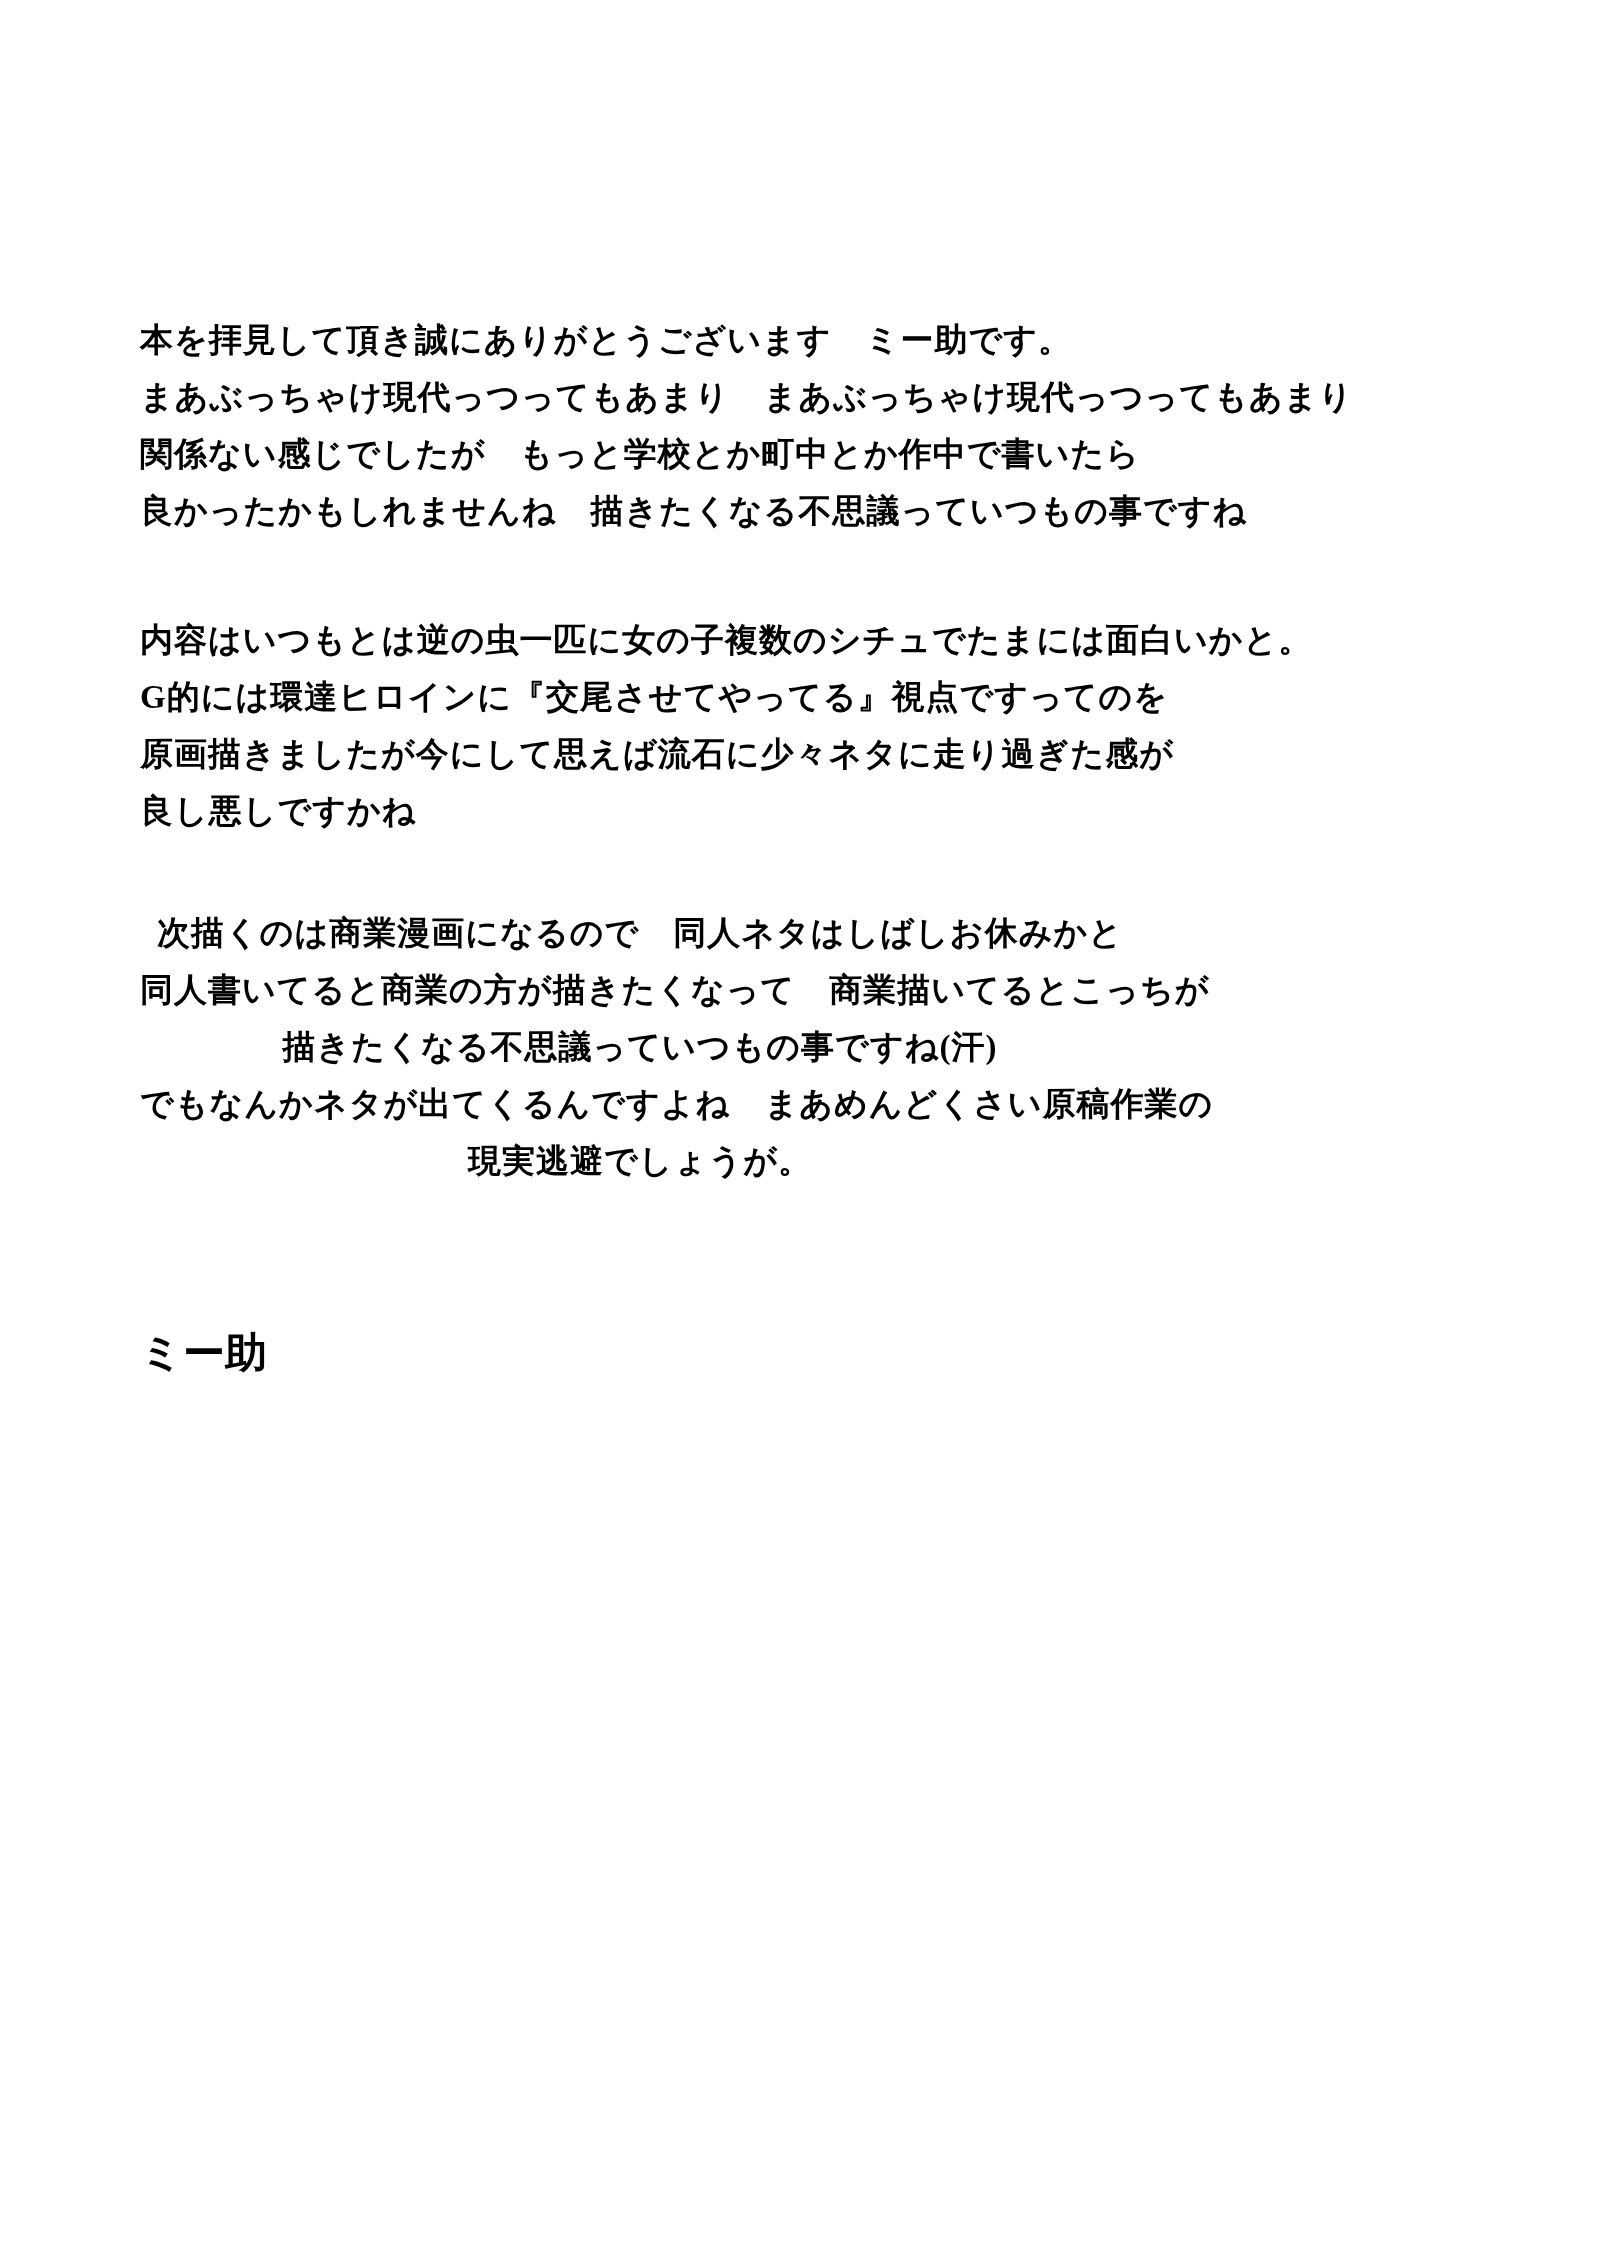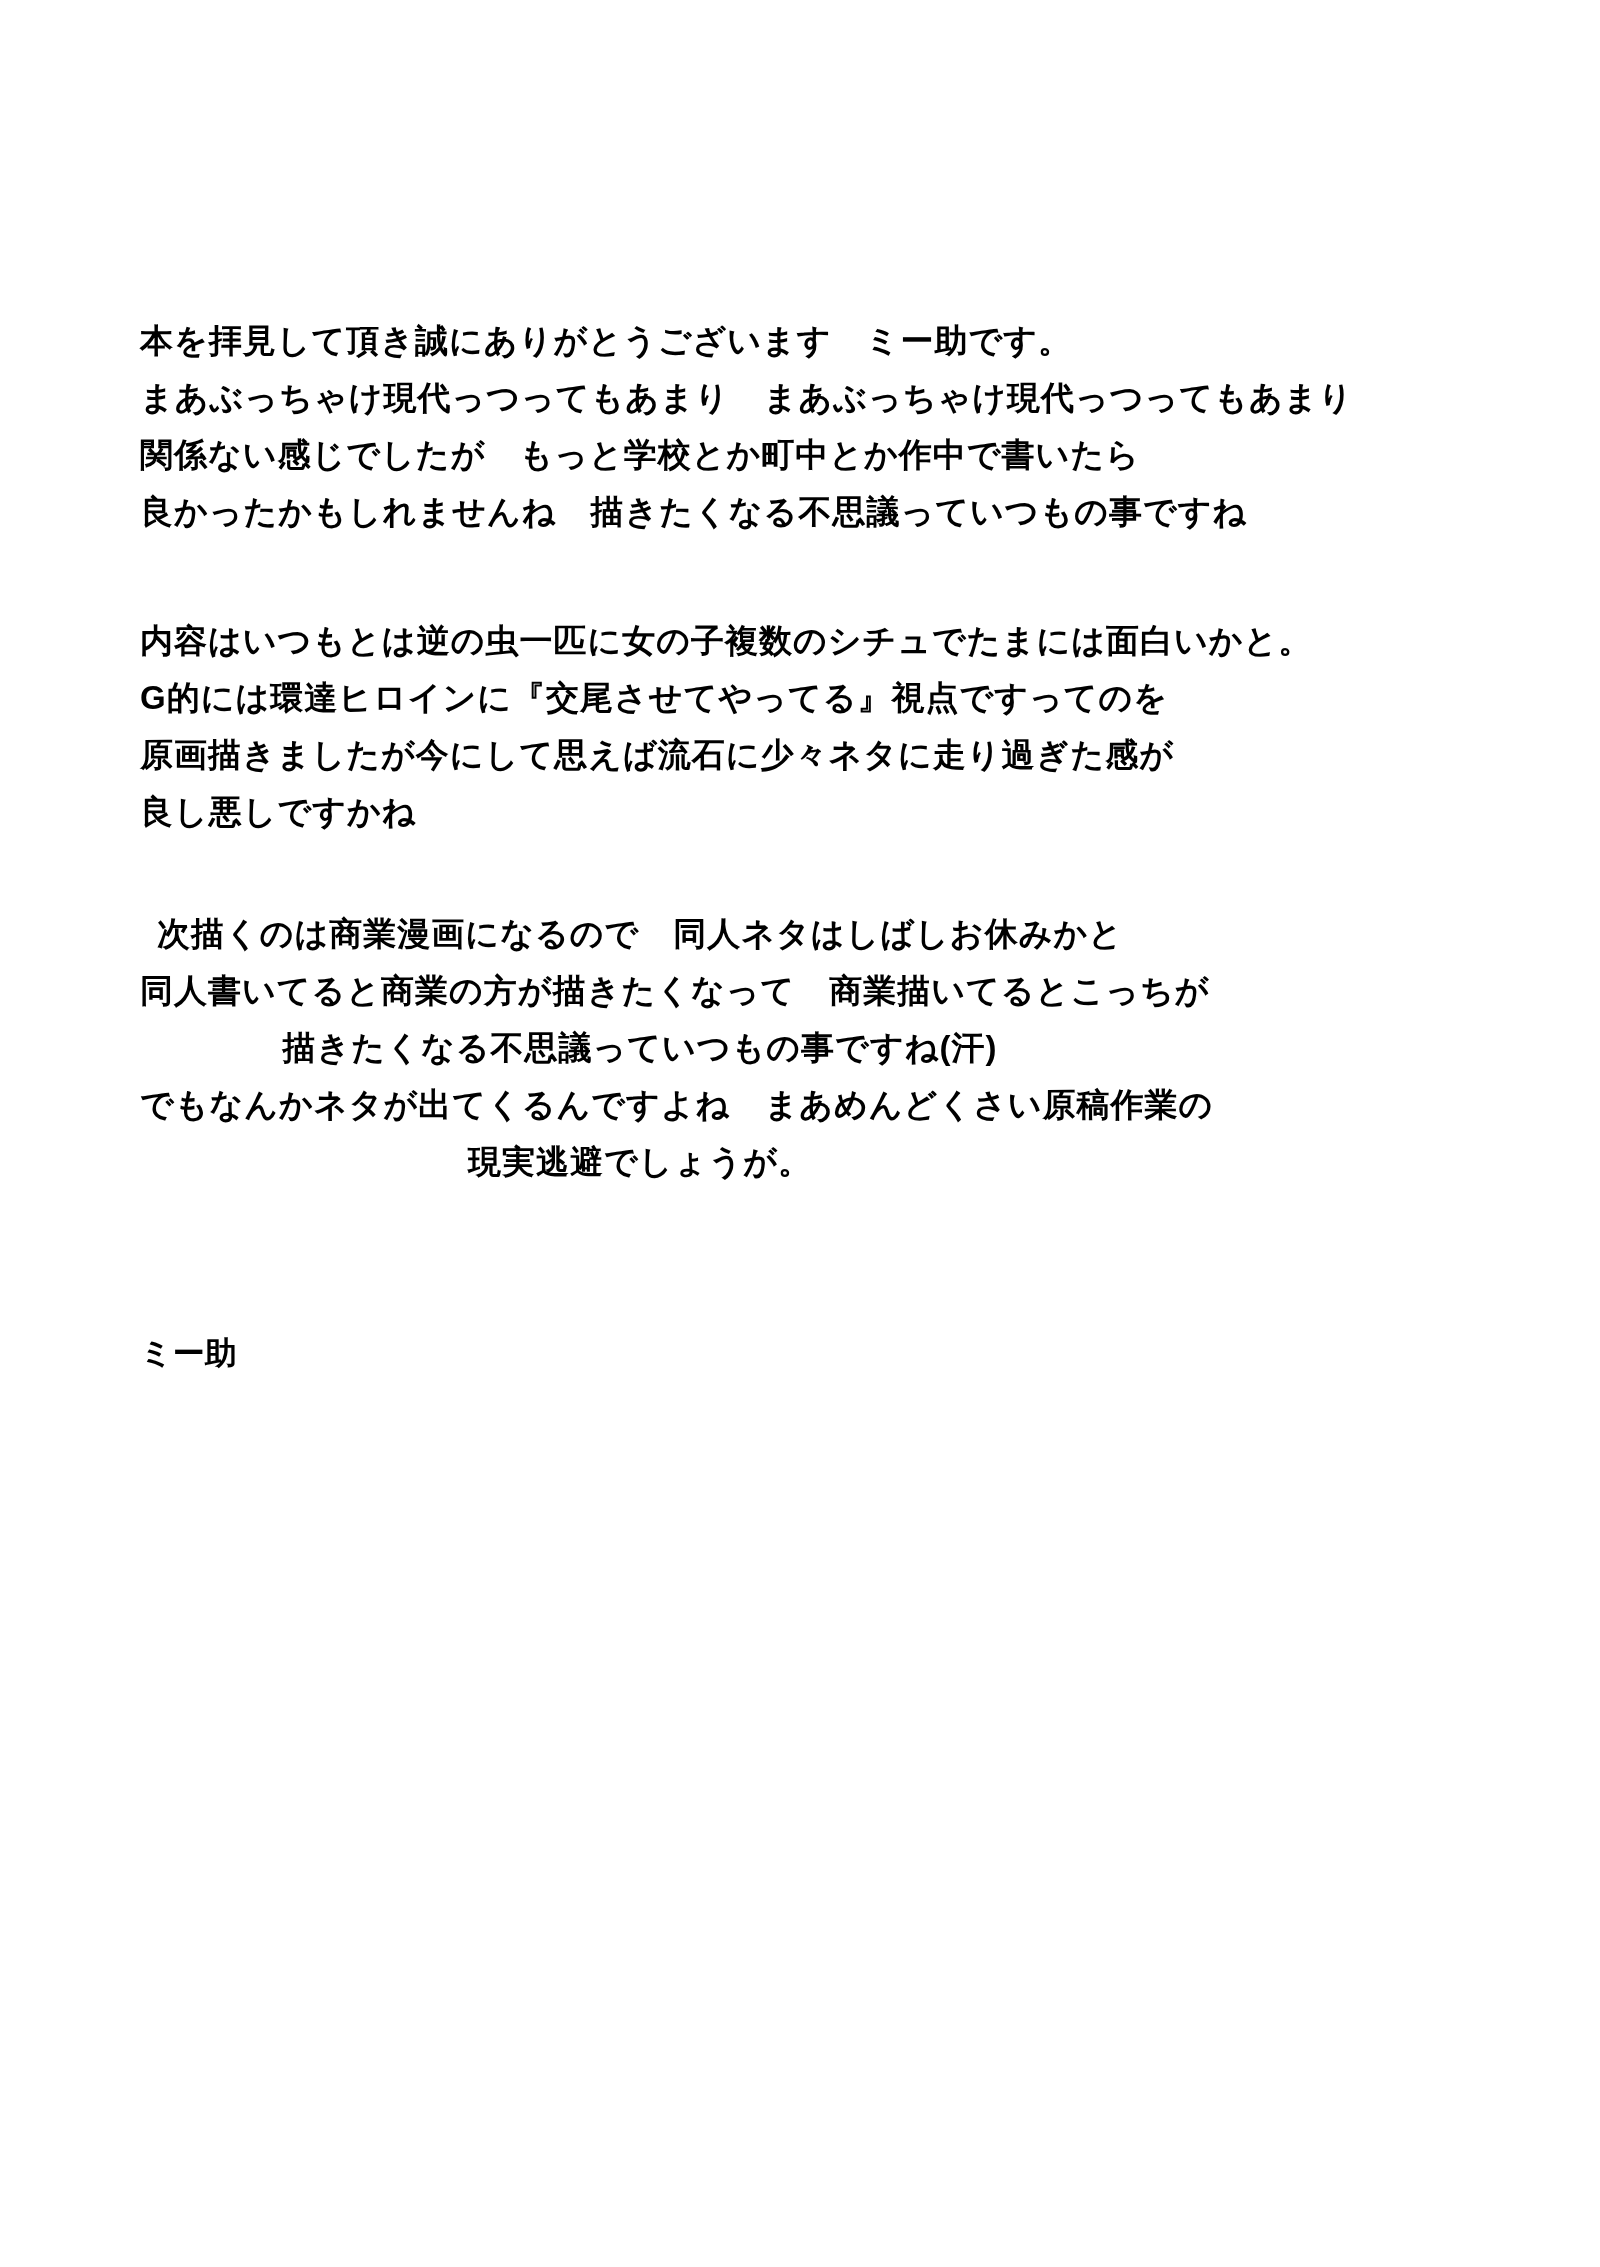--- a/index.html
+++ b/index.html
@@ -6,21 +6,21 @@
     margin: 0;
     padding: 0;
     background: #ffffff;
   }
   .page {
     position: relative;
     width: 1600px;
     height: 2267px;
     background: #ffffff;
     overflow: hidden;
-    font-family: Liberation Sans, sans-serif;
+    font-family: Liberation Serif, serif;
     color: #000000;
   }
   .text-block {
     position: absolute;
     left: 140px;
     top: 312px;
     width: 1000px;
   }
   .paragraph {
     margin: 0;
@@ -33,21 +33,21 @@
     letter-spacing: 1px;
     white-space: pre;
     color: #000000;
   }
   .p1 { margin-bottom: 72px; }
   .p2 { margin-bottom: 65px; }
   .p3 { margin-bottom: 66px; }
   .p4 { margin-bottom: 135px; text-align: center; }
   .p5 { margin-bottom: 48px; }
   .signature {
-    font-size: 32px;
+    font-size: 42px;
     font-weight: bold;
     line-height: 57px;
     color: #000000;
   }
 </style>
 </head>
 <body>
 
 <div class="page">
   <div class="text-block">

